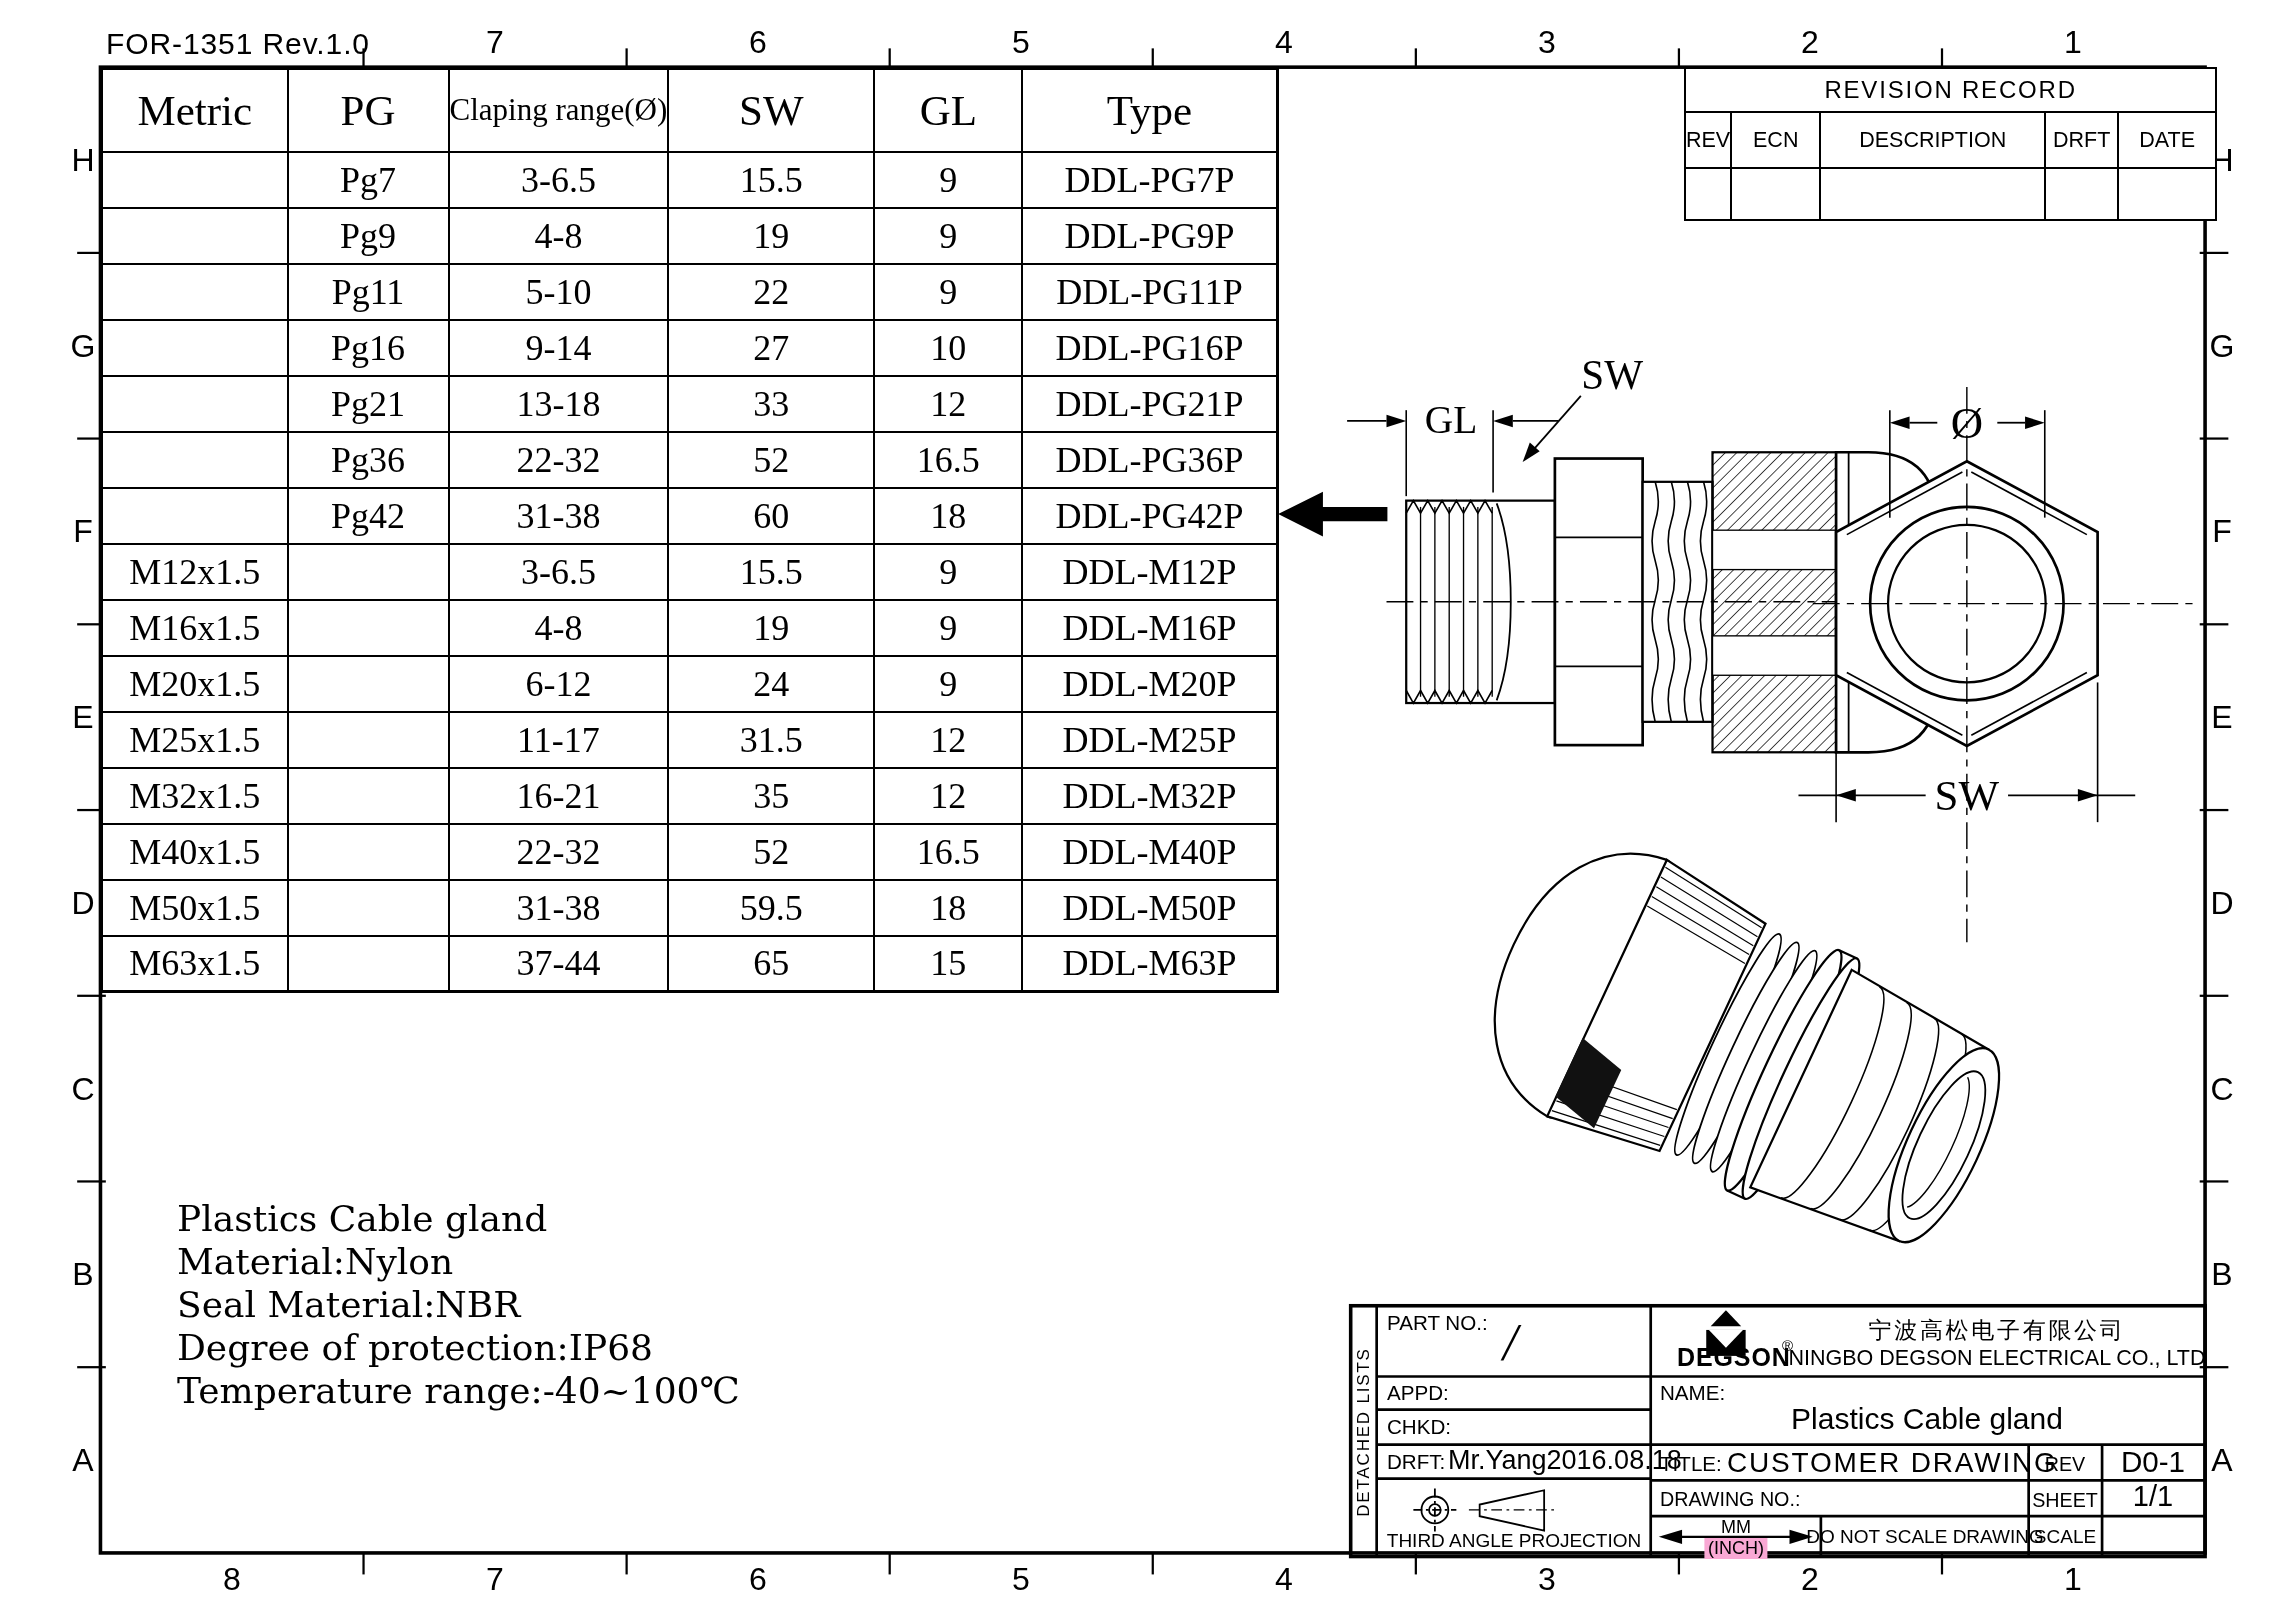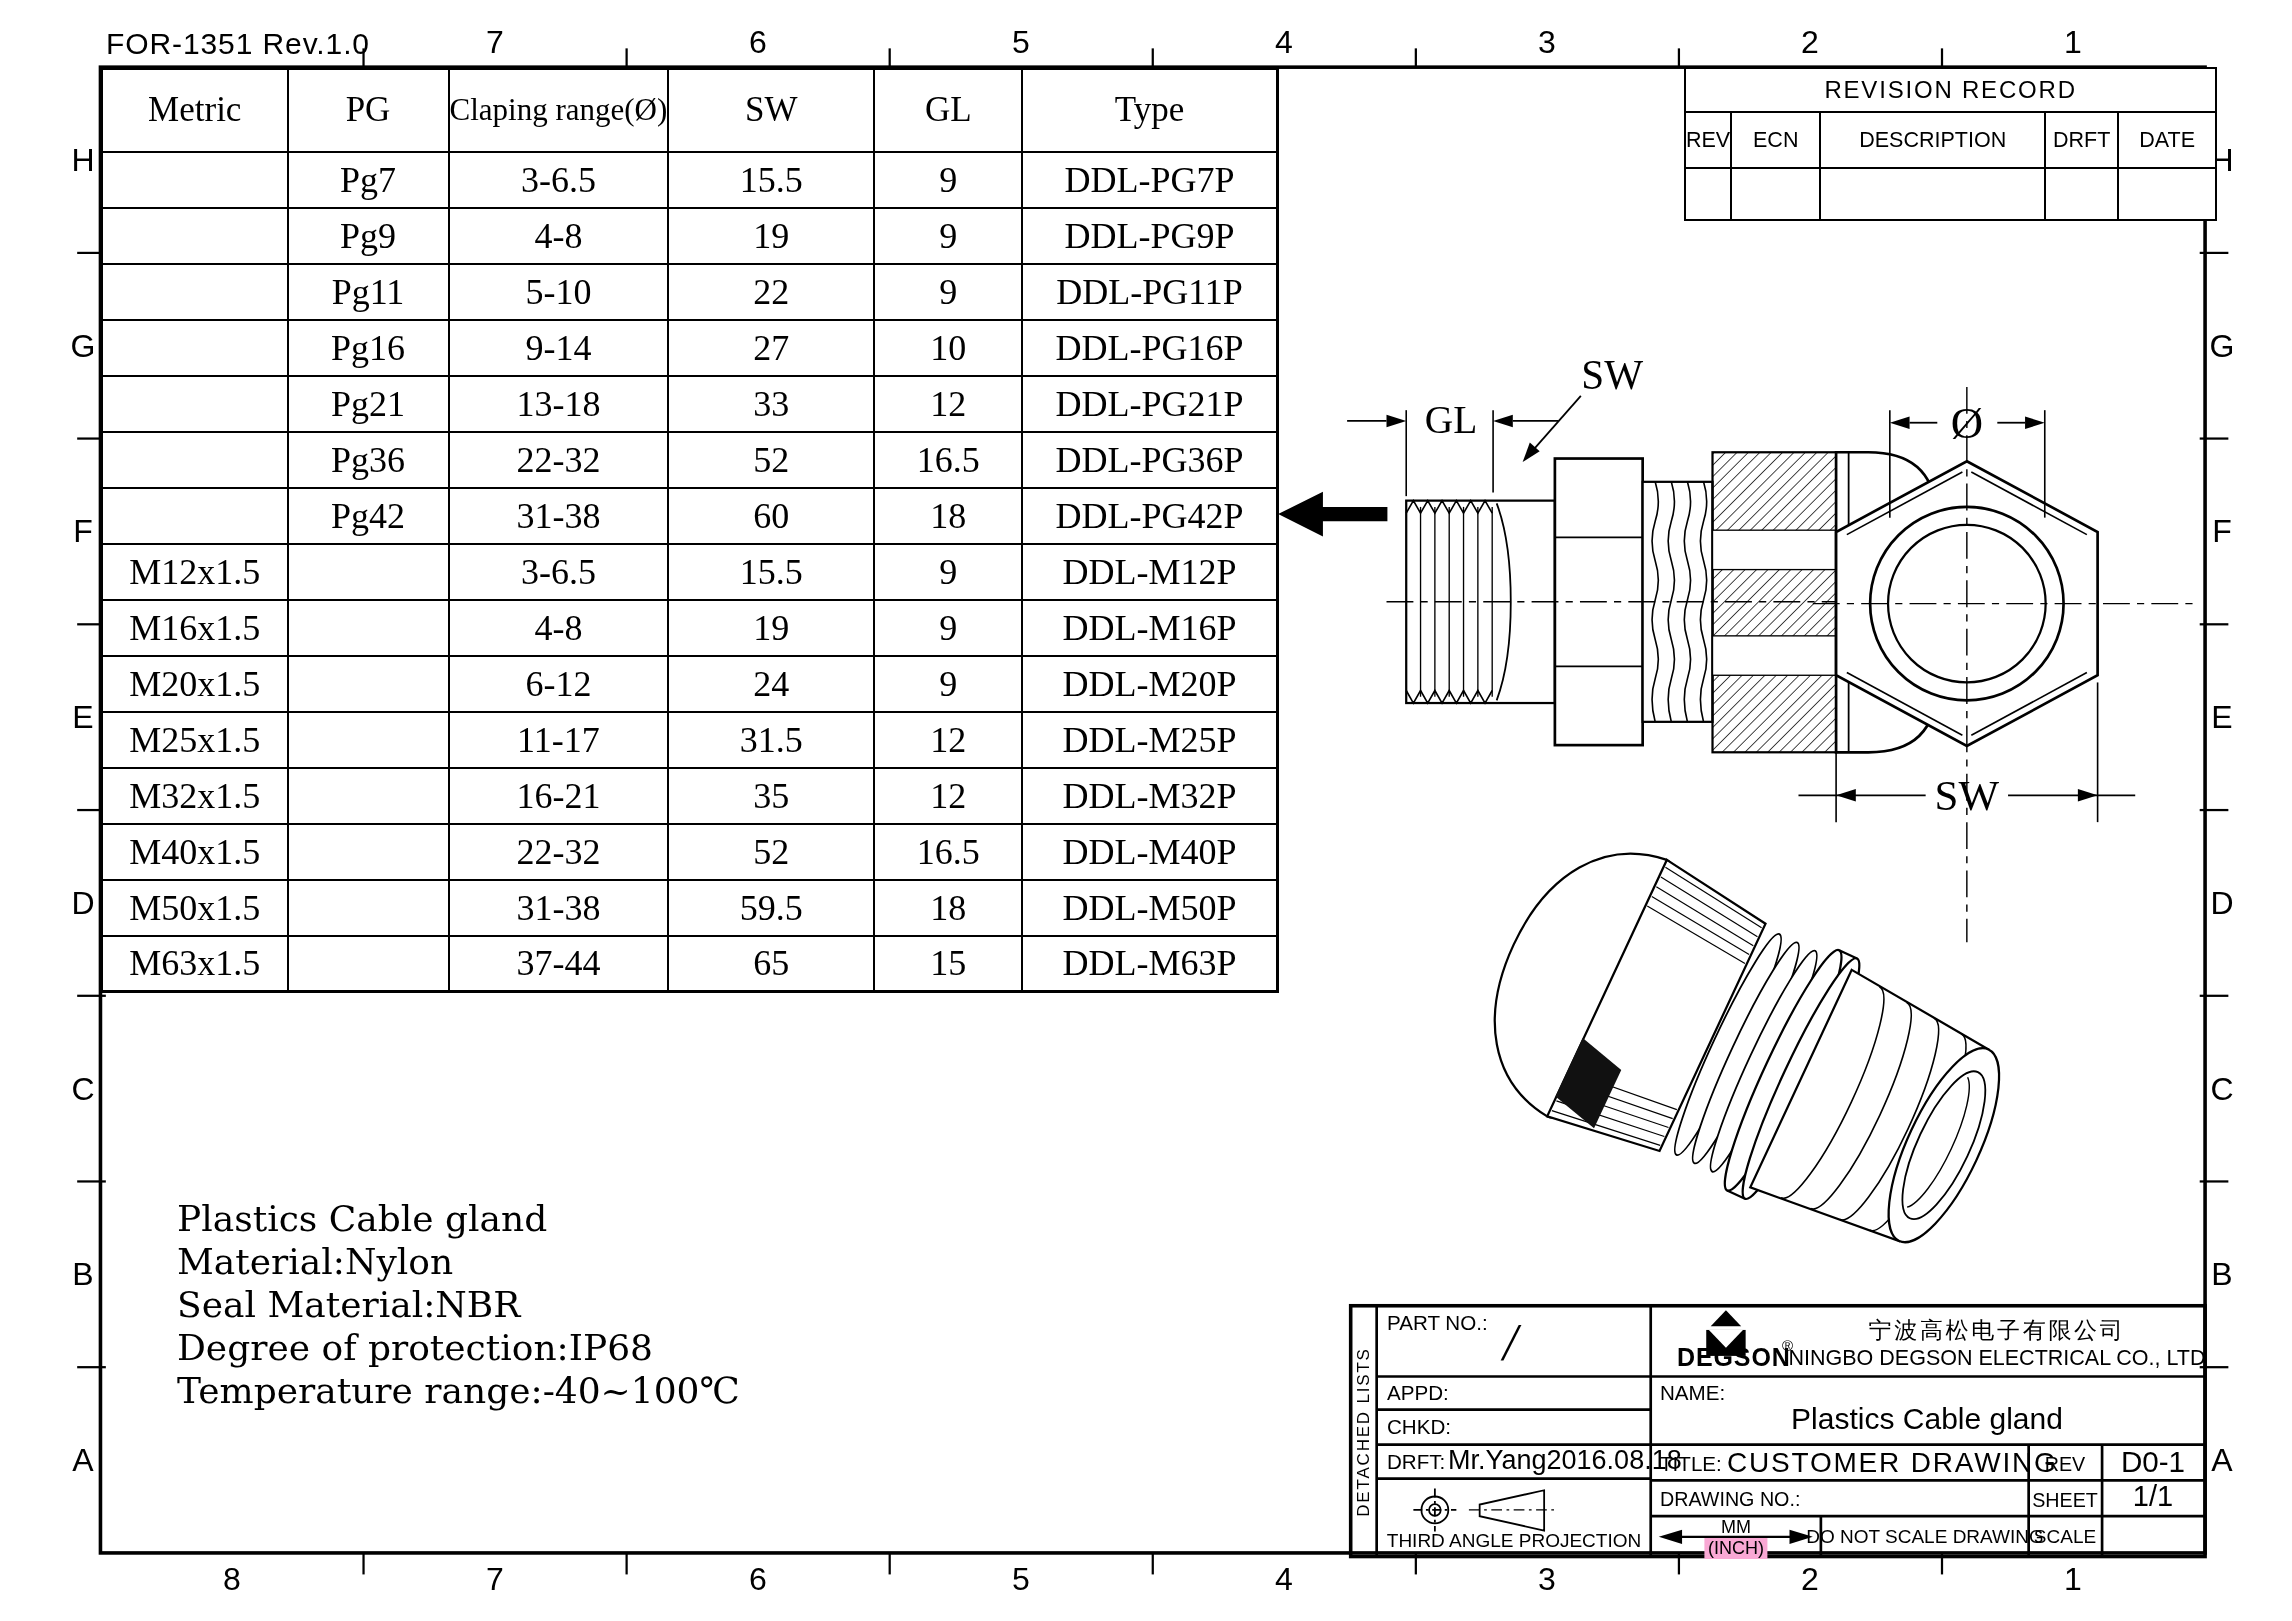--- a/index.html
+++ b/index.html
@@ -7,21 +7,21 @@
           font-family:"Liberation Sans",sans-serif;color:#000}
   svg{position:absolute;left:0;top:0}
   .zl{position:absolute;font-size:32px;transform:translate(-50%,-50%);font-family:"Liberation Sans",sans-serif}
   .formref{position:absolute;left:106px;top:27px;font-size:30px;letter-spacing:0.9px}
   
   .spec{position:absolute;left:100px;top:67px;border-collapse:collapse;table-layout:fixed;background:#fff;border:3.6px solid #000}
   .spec th,.spec td{border:2.7px solid #000;text-align:center;vertical-align:middle;padding:0;white-space:nowrap;
        font-family:"Liberation Serif",serif;font-weight:normal;overflow:hidden}
   .spec thead tr{height:83px}
   .spec tbody tr{height:56px}
-  .spec th{font-size:35px}
+  .spec th{font-size:43px}
   .spec th.small{font-size:31px}
   .spec td{font-size:36px}
   
   .rev{position:absolute;left:1684px;top:67px;border-collapse:collapse;table-layout:fixed;background:#fff}
   .rev td{border:2.7px solid #000;text-align:center;vertical-align:middle;font-size:21.5px;padding:0;white-space:nowrap}
   .rev .rtitle td{font-size:24px;letter-spacing:1.8px}
   .rev .rtitle{height:44px}.rev .rhead{height:56px}.rev .rempty{height:52px}
   
   .notes{position:absolute;left:177px;top:1197px;font-family:"DejaVu Serif",serif;font-size:36px;line-height:43px;white-space:pre}
   

